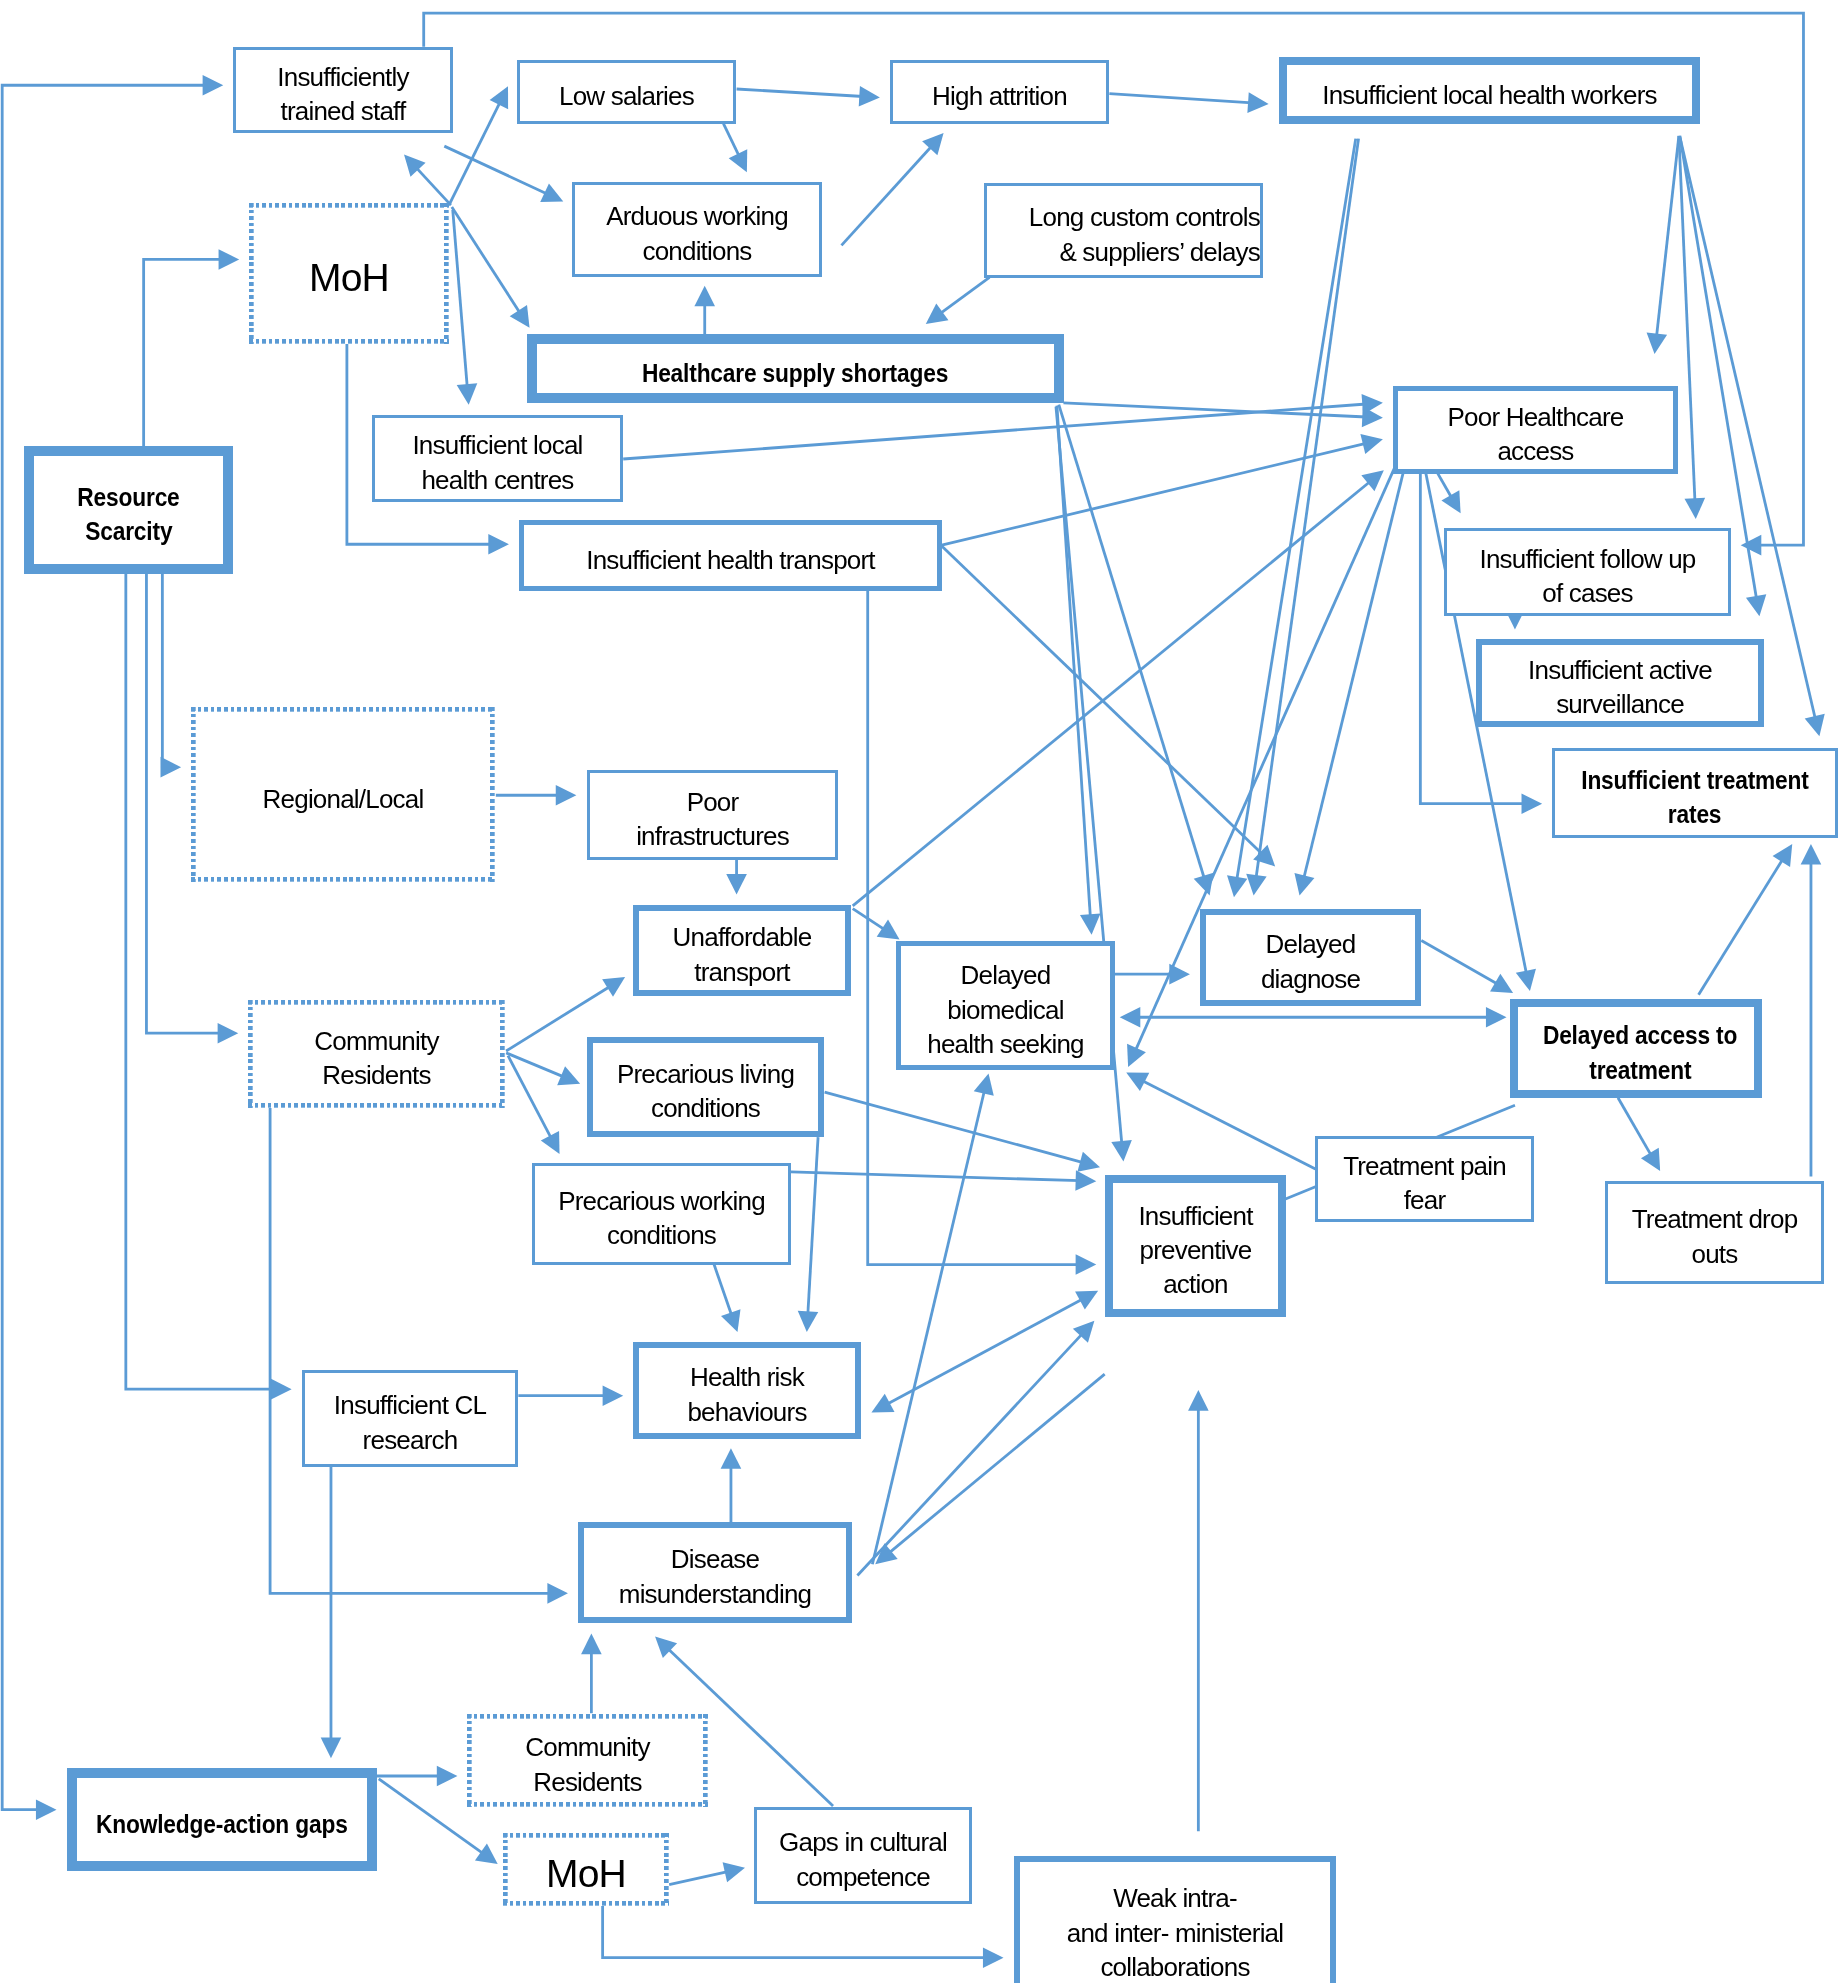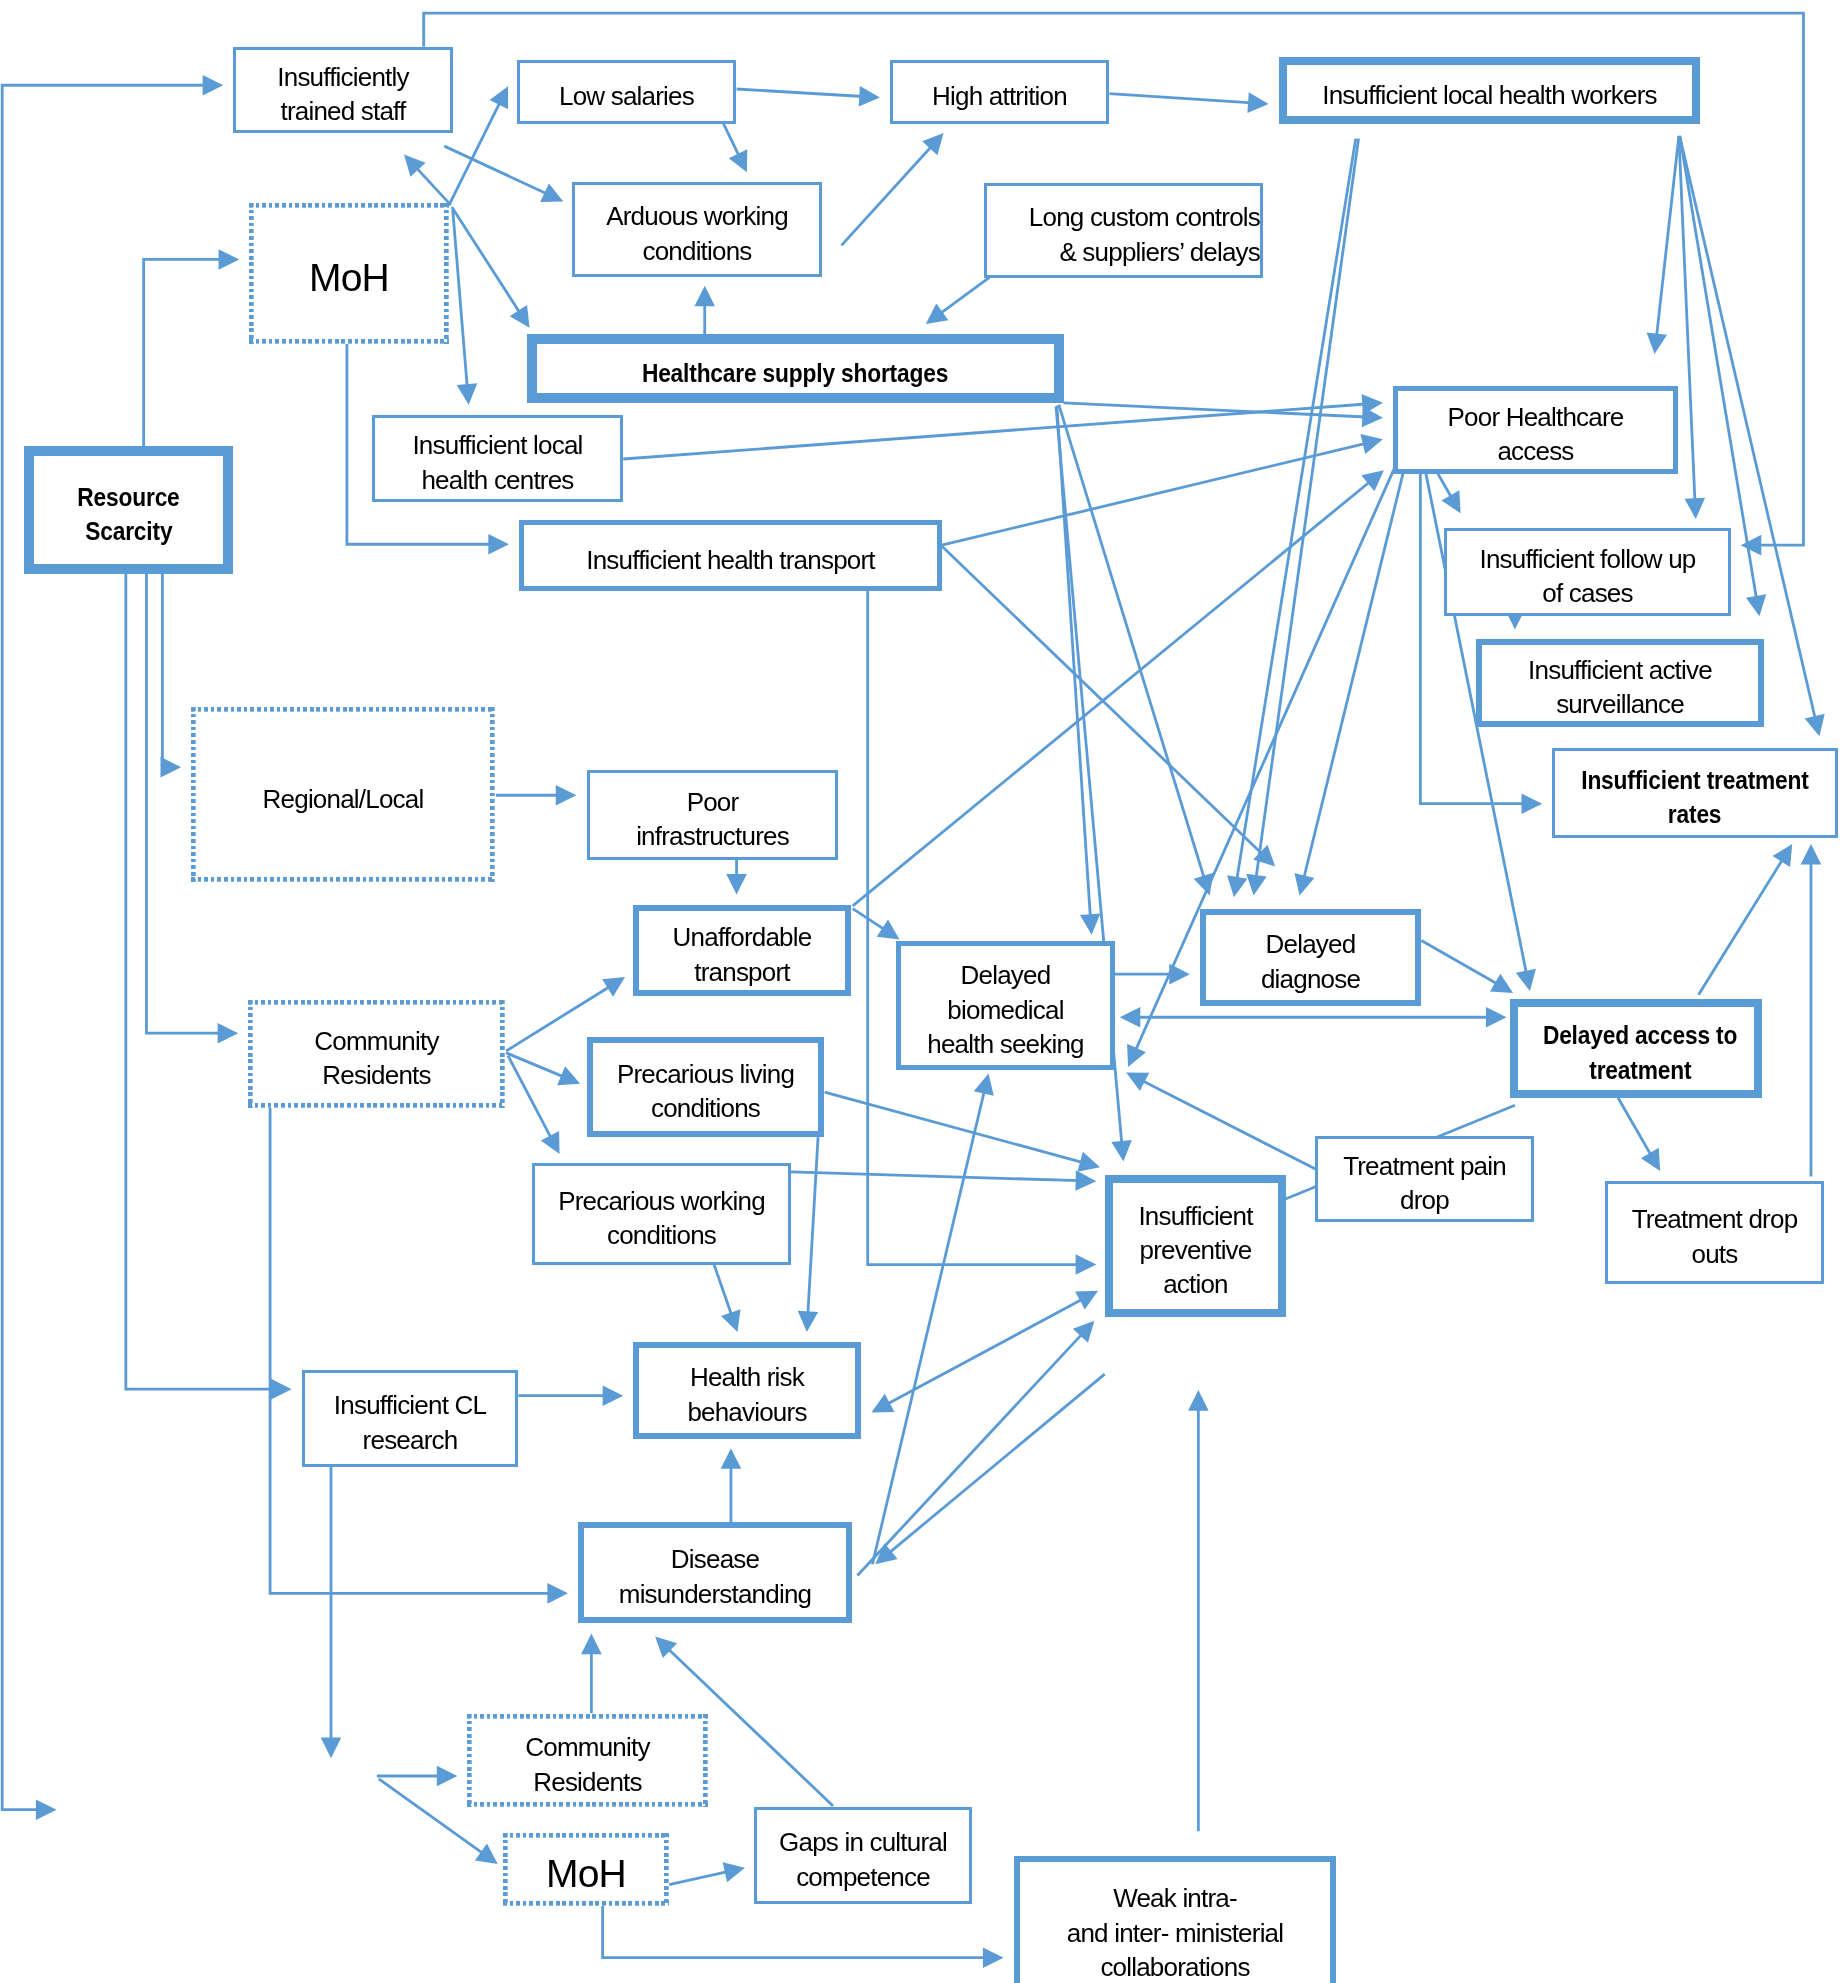--- a/index.html
+++ b/index.html
@@ -440,21 +440,21 @@
     </div>
 <div class="node thick" style="left:587px;top:1037px;width:237px;height:100px;border-width:6.6px;">
       <div>
         <span class="t">Precarious living</span>
         <span class="t">conditions</span>
       </div>
     </div>
 <div class="node thin" style="left:1315px;top:1136px;width:219px;height:86px;">
       <div>
         <span class="t">Treatment pain</span>
-        <span class="t">drop</span>
+        <span class="t">fear</span>
       </div>
     </div>
 <div class="node thin" style="left:532px;top:1163px;width:259px;height:102px;">
       <div>
         <span class="t">Precarious working</span>
         <span class="t">conditions</span>
       </div>
     </div>
 <div class="node thick" style="left:1105px;top:1175px;width:181px;height:142px;border-width:8.4px;">
       <div>
@@ -485,20 +485,23 @@
       <div>
         <span class="t">Disease</span>
         <span class="t">misunderstanding</span>
       </div>
     </div>
 <div class="node dotted" style="left:467px;top:1714px;width:241px;height:93px;">
       <div>
         <span class="t">Community</span>
         <span class="t">Residents</span>
       </div>
+    </div>
+<div class="node thick bold" style="left:67px;top:1768px;width:310px;height:103px;border-width:10.3px;">
+      <div><span class="t">Knowledge-action gaps</span></div>
     </div>
 <div class="node dotted" style="left:503px;top:1833px;width:166px;height:73px;font-size:39px;">
       <div>
         <span class="t">MoH</span>
       </div>
     </div>
 <div class="node thin" style="left:754px;top:1807px;width:218px;height:97px;">
       <div>
         <span class="t">Gaps in cultural</span>
         <span class="t">competence</span>

